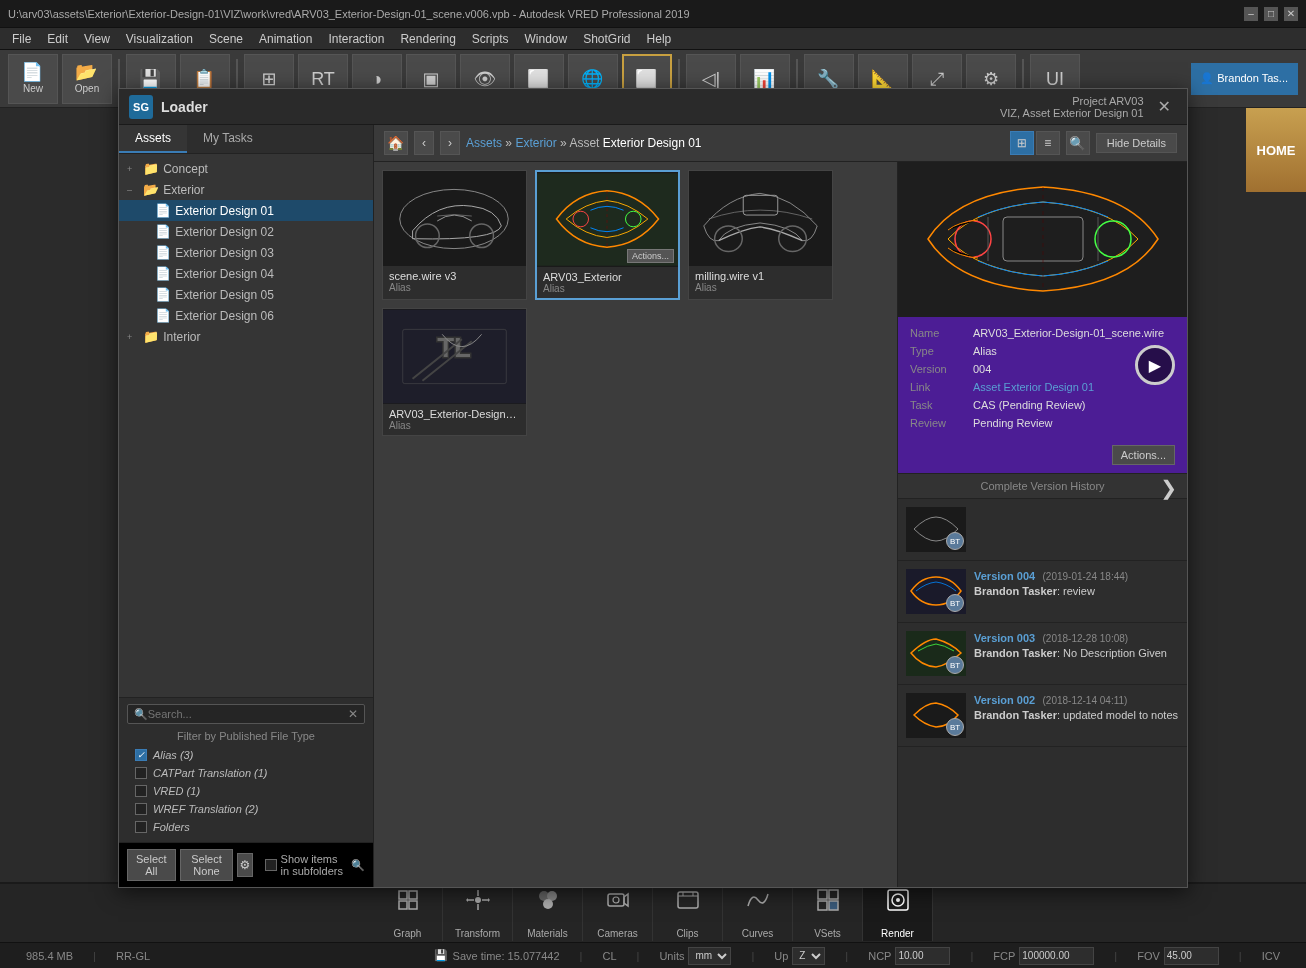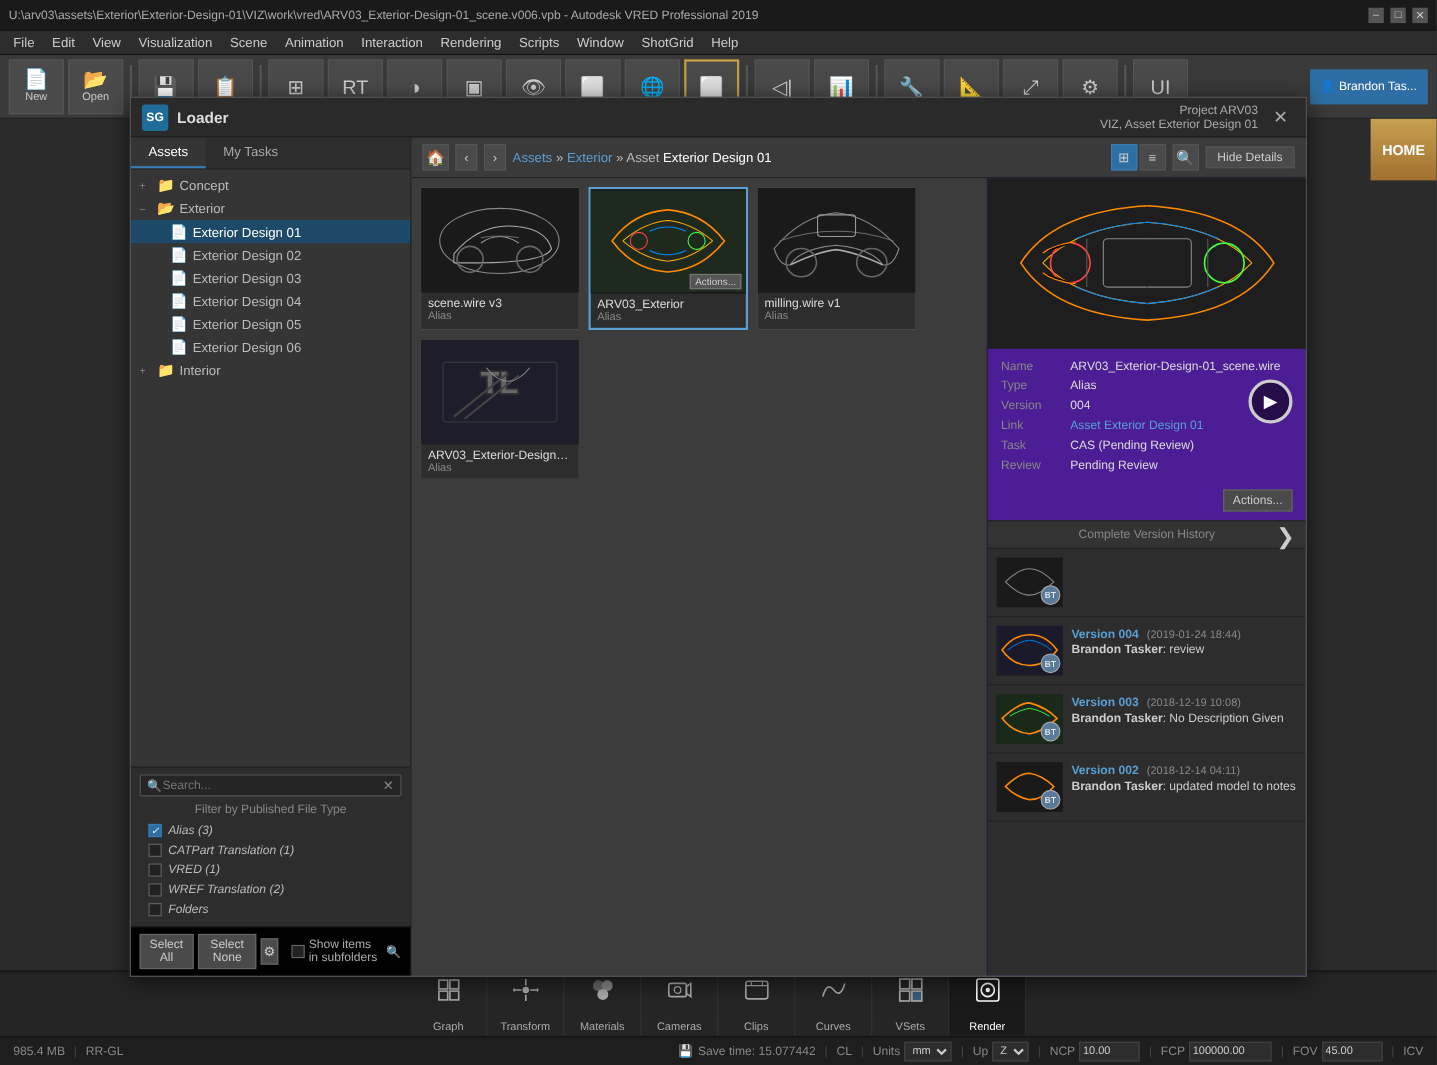--- a/index.html
+++ b/index.html
@@ -567,22 +567,22 @@
     }
     .taskbar-active { background: #1a1a1a; }
     .taskbar-active .taskbar-label { color: #fff; }
 
     
     .status-bar {
       background: #1e1e1e;
       height: 26px;
       display: flex;
       align-items: center;
-      padding: 0 8px;
-      gap: 4px;
+      padding: 0 22px;
+      gap: 16px;
       border-top: 1px solid #111;
       font-size: 11px;
       color: #888;
     }
     .status-item { 
       display: flex; align-items: center; gap: 4px;
       padding: 0 4px;
     }
     .status-sep { color: #444; }
     .status-select {
@@ -602,21 +602,21 @@
       height: 18px;
       padding: 0 2px;
     }
 
     
     .home-btn {
       position: absolute;
       top: 108px;
       right: 0;
       width: 60px;
-      height: 56px;
+      height: 84px;
       background: linear-gradient(180deg, #c8a050 0%, #a07030 100%);
       display: flex; align-items: center; justify-content: center;
       font-size: 13px;
       font-weight: bold;
       color: #fff;
       cursor: pointer;
       z-index: 50;
     }
 
     
@@ -1074,21 +1074,21 @@
                 <svg width="60" height="45" viewBox="0 0 60 45">
                   <rect width="60" height="45" fill="#1a2a1a"></rect>
                   <path d="M5,22 Q20,8 30,8 Q45,12 55,22 Q40,35 30,36 Q15,35 5,22 Z" fill="none" stroke="#f80" stroke-width="1.5"></path>
                   <path d="M12,20 Q22,14 30,13 Q38,14 48,20" fill="none" stroke="#4f4" stroke-width="0.8"></path>
                 </svg>
                 <div class="avatar">BT</div>
               </div>
               <div class="version-details">
                 <div>
                   <span class="version-num">Version 003</span>
-                  <span class="version-date">(2018-12-19 10:08)</span>
+                  <span class="version-date">(2018-12-28 10:08)</span>
                 </div>
                 <div class="version-author">
                   <span>Brandon Tasker</span>: No Description Given
                 </div>
               </div>
             </div>
 
             <div class="version-item">
               <div class="version-thumb">
                 <svg width="60" height="45" viewBox="0 0 60 45">

